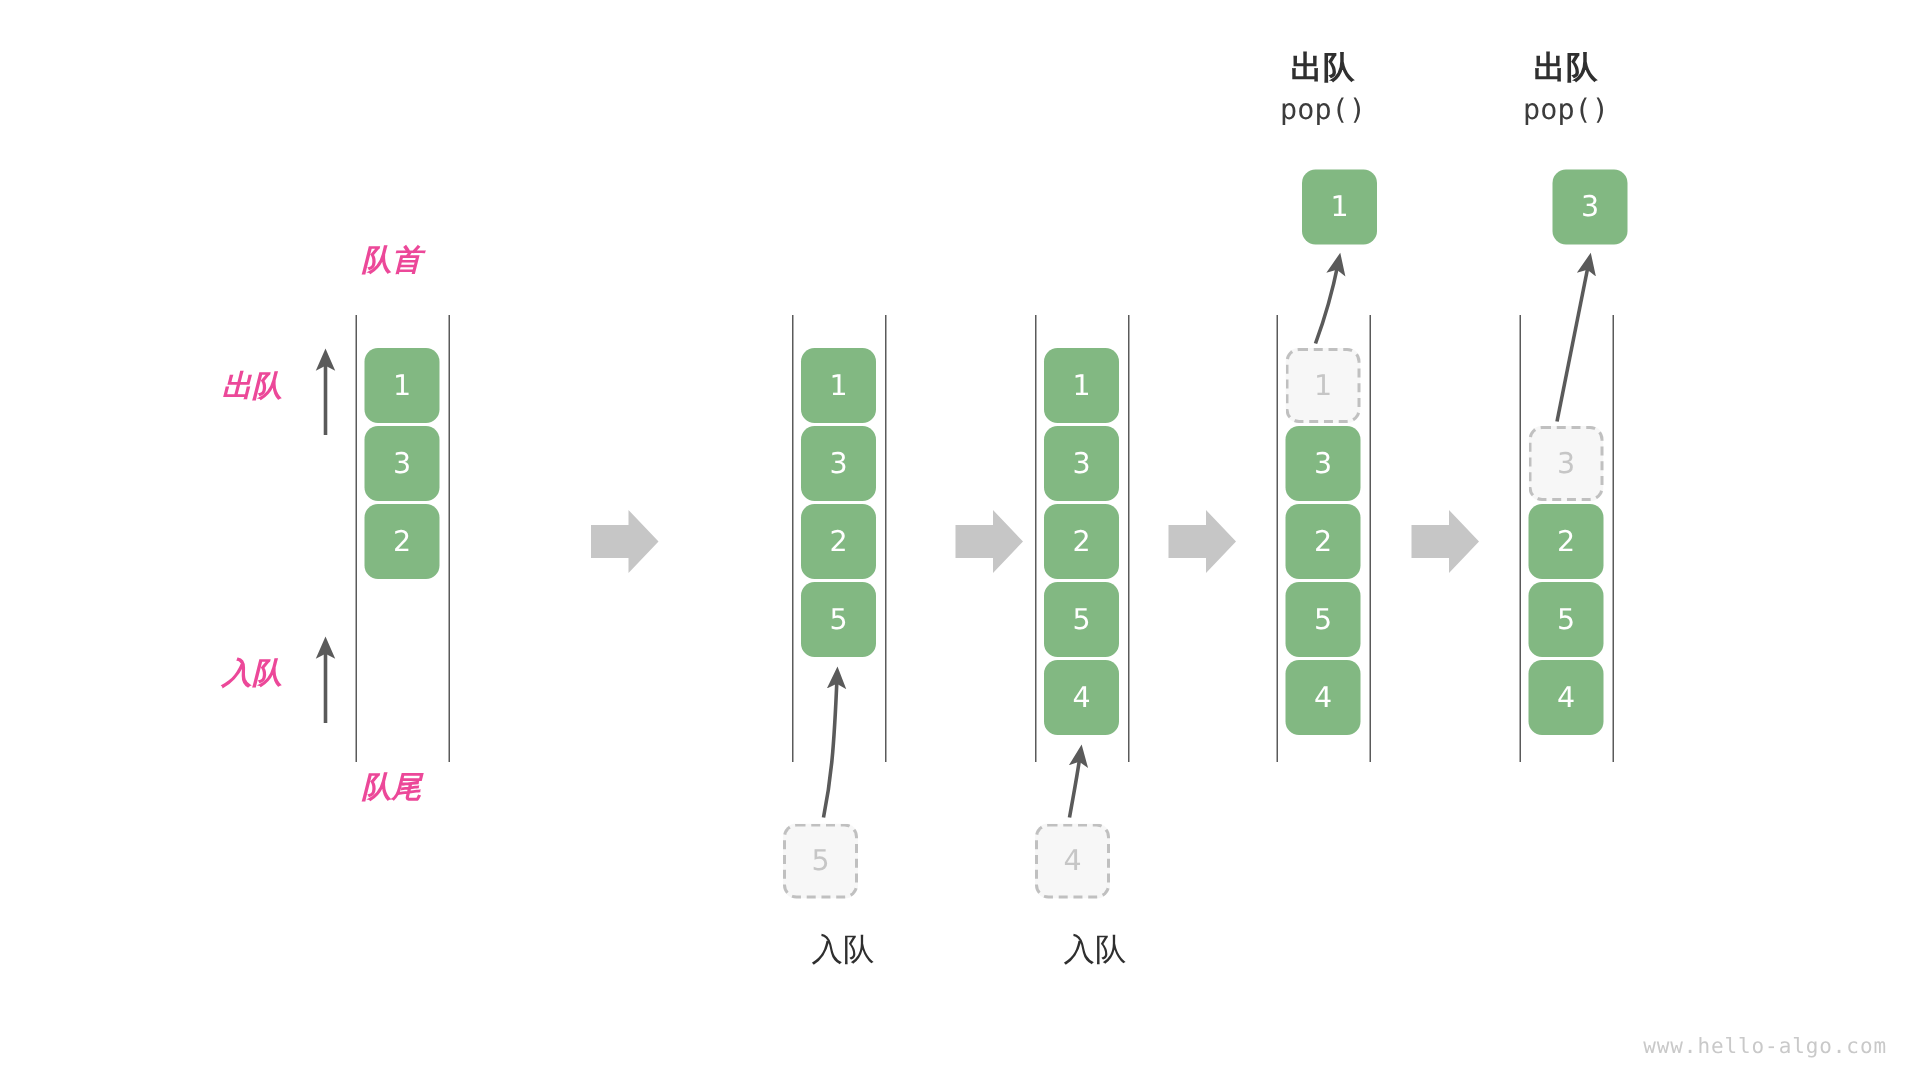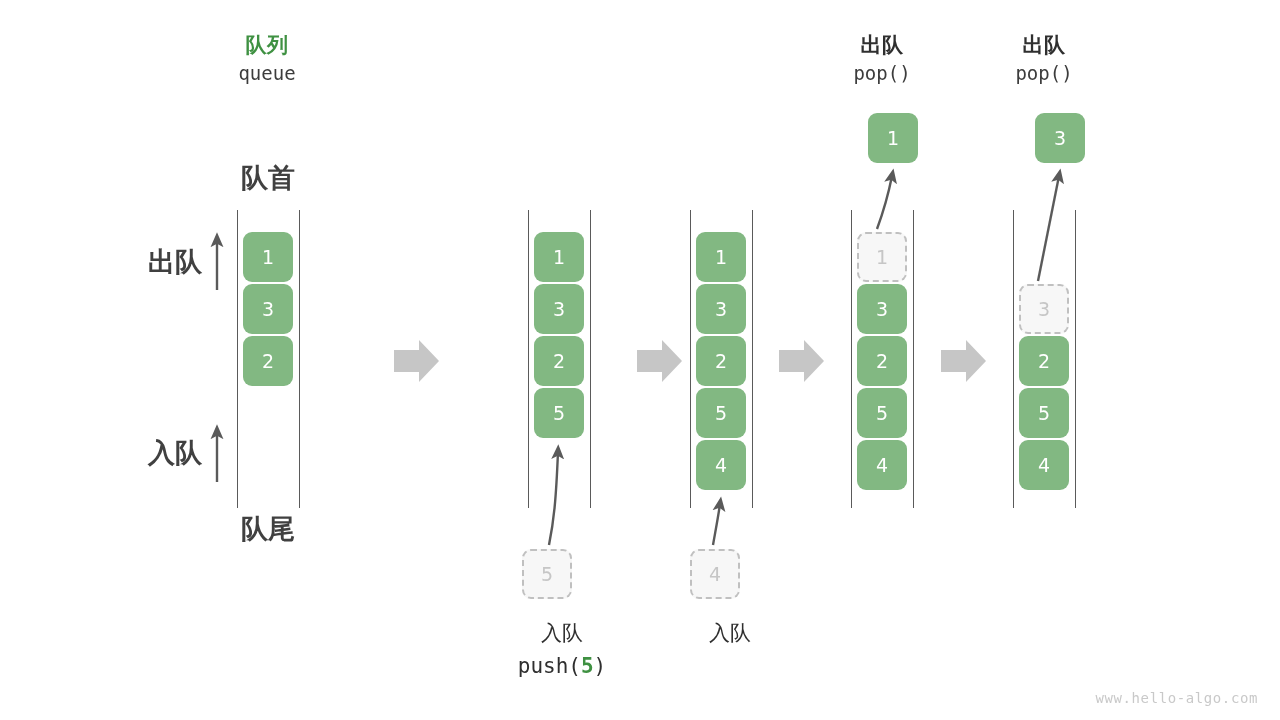--- a/index.html
+++ b/index.html
@@ -72,24 +72,25 @@
   }
   .box.ghost {
     background: #f7f7f7;
     border: 2px dashed #c0c0c0;
     color: #c6c6c6;
   }
 
   
   .side-label {
     position: absolute;
-    font-size: 27px;
+    font-size: 20px;
     font-weight: bold;
-    color: #404040;
+    color: #ec4899;
     white-space: nowrap;
+    font-style: italic;
   }
 
   
   .caption {
     position: absolute;
     text-align: center;
     white-space: nowrap;
     line-height: 1.3;
   }
   .caption .cn {
@@ -123,24 +124,20 @@
     width: 1280px;
     height: 720px;
     pointer-events: none;
   }
 </style>
 </head>
 <body>
 
 <div id="stage">
 
-  <div class="col-title" style="left:207px; top:32px; width:120px;">
-    <span class="cn green">队列</span>
-    <span class="mono">queue</span>
-  </div>
 
   <div class="side-label" style="left:241px; top:160px;">
     <span>队首</span>
   </div>
 
   <div class="side-label" style="left:241px; top:511px;">
     <span>队尾</span>
   </div>
 
   <div class="side-label" style="left:148px; top:244px;">
@@ -163,21 +160,20 @@
 
   <div class="box" style="left:534px; top:232px;">1</div>
   <div class="box" style="left:534px; top:284px;">3</div>
   <div class="box" style="left:534px; top:336px;">2</div>
   <div class="box" style="left:534px; top:388px;">5</div>
 
   <div class="box ghost" style="left:522px; top:549px;">5</div>
 
   <div class="caption" style="left:487px; top:620px; width:150px;">
     <span class="cn">入队</span>
-    <span class="mono"><span>push(</span><span class="hl">5</span><span>)</span></span>
   </div>
 
   <div class="rail" style="left:690px; top:210px; height:298px;"></div>
   <div class="rail" style="left:752px; top:210px; height:298px;"></div>
 
   <div class="box" style="left:696px; top:232px;">1</div>
   <div class="box" style="left:696px; top:284px;">3</div>
   <div class="box" style="left:696px; top:336px;">2</div>
   <div class="box" style="left:696px; top:388px;">5</div>
   <div class="box" style="left:696px; top:440px;">4</div>

